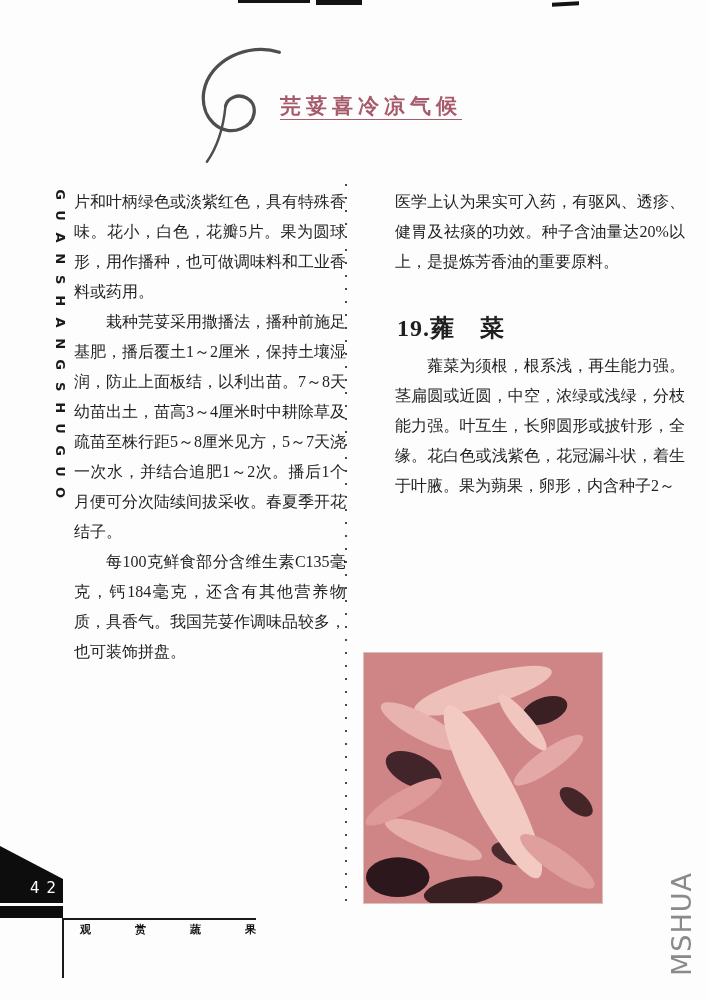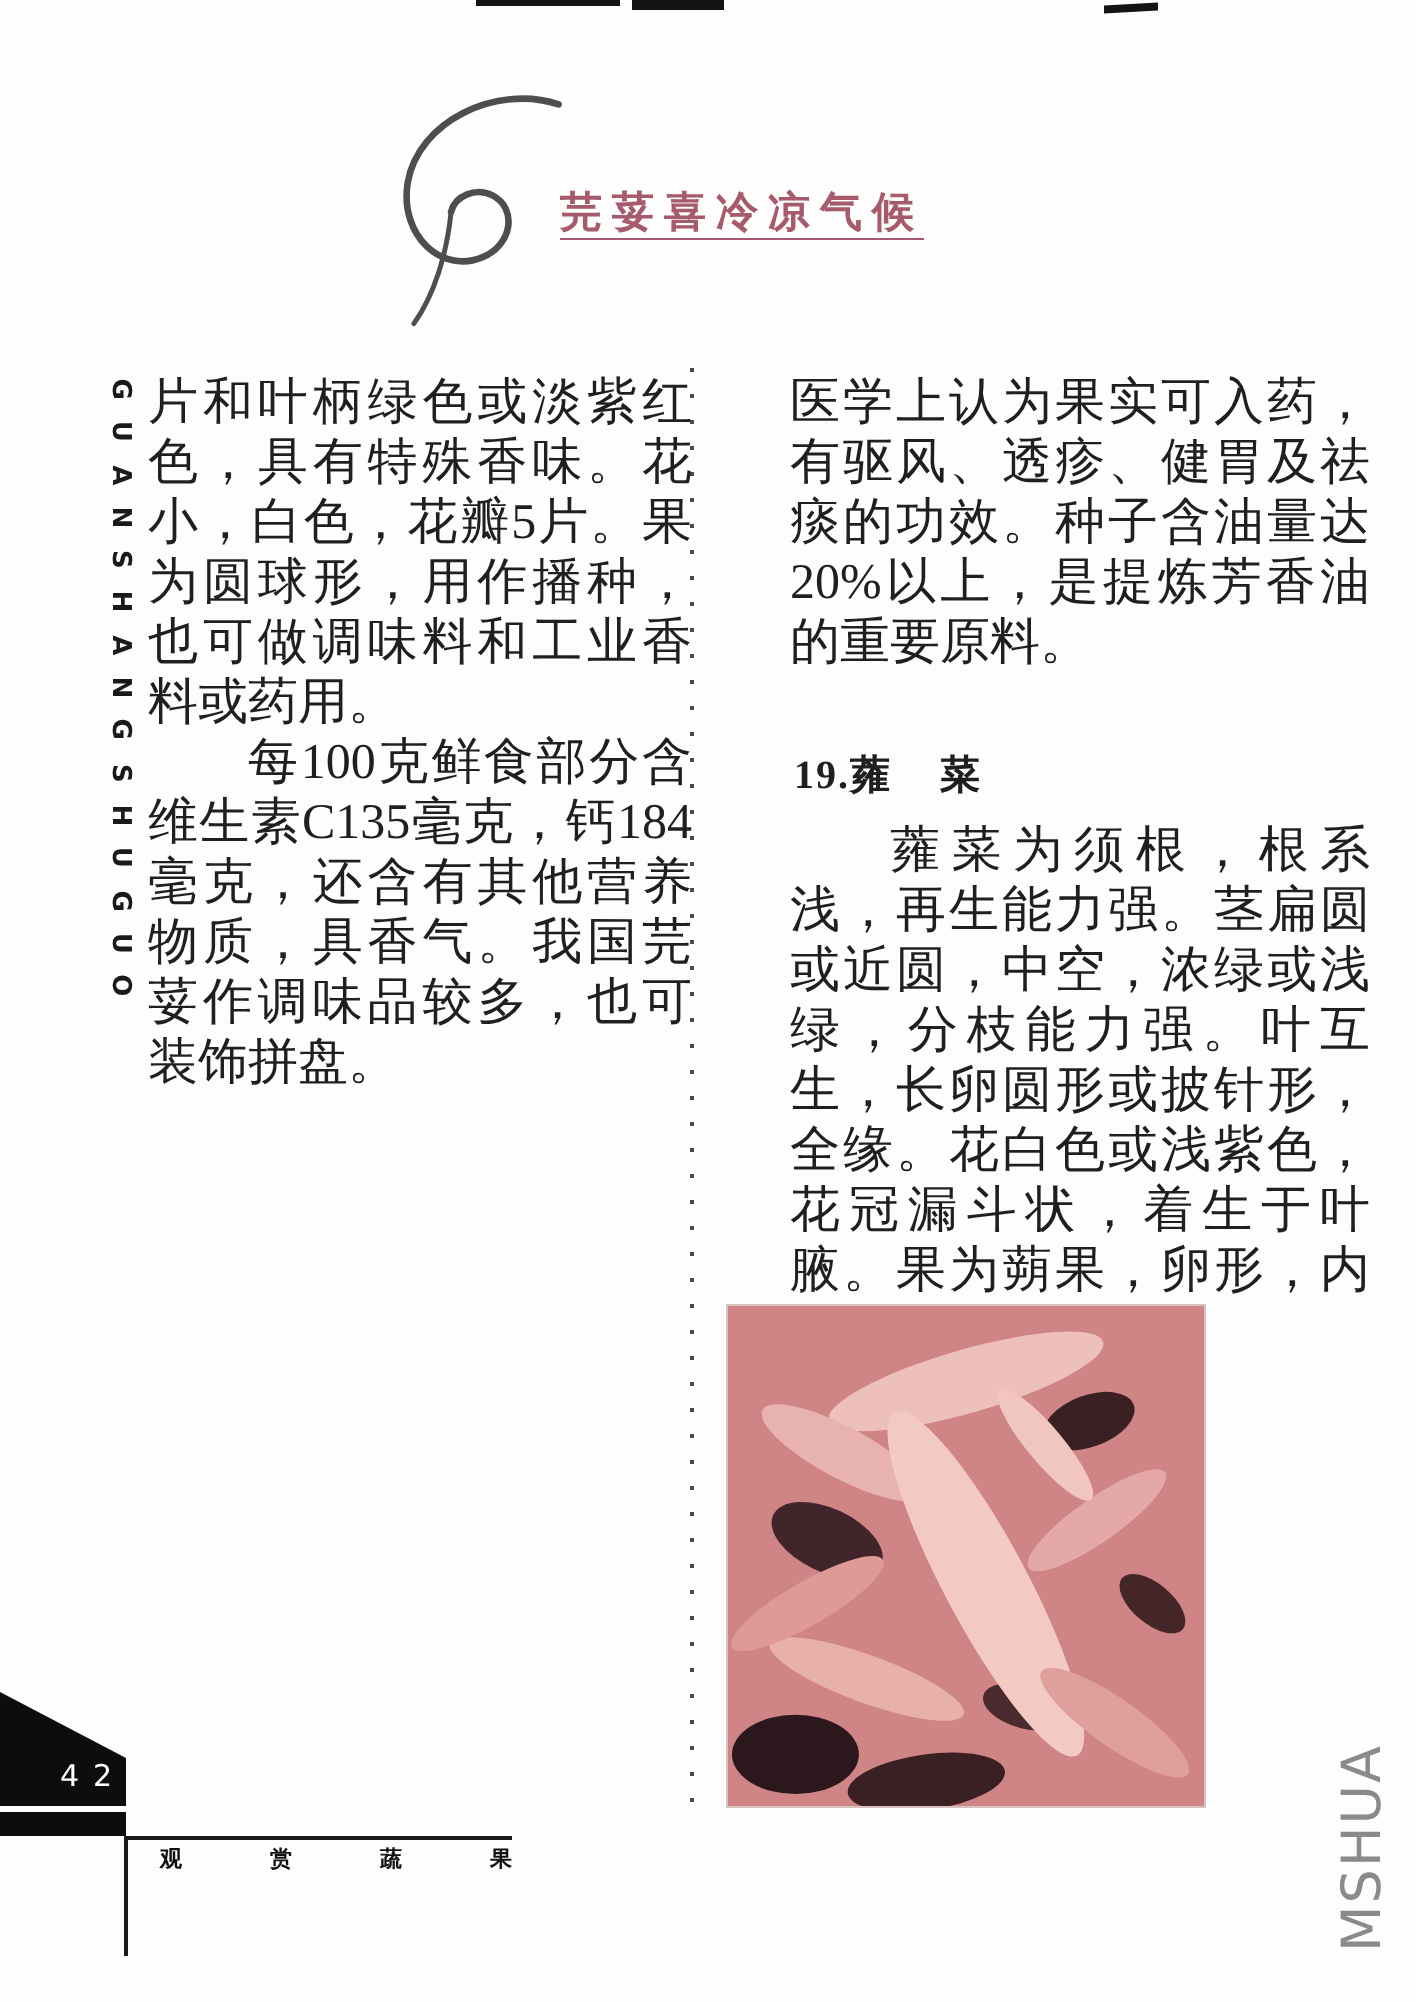--- a/index.html
+++ b/index.html
@@ -26,25 +26,25 @@
 
   
   #spine{left:47px;top:184px;width:26px;display:flex;flex-direction:column;align-items:center;}
   #spine span{
     display:block;height:21.3px;width:16px;line-height:21px;text-align:center;
     transform:rotate(90deg);font-family:"DejaVu Sans",sans-serif;
     font-weight:bold;font-size:13px;color:#1a1a1a;
   }
 
   
-  .col p{margin:0;text-align:justify;font-size:25px;line-height:30px;color:#1f1f1f;}
+  .col p{margin:0;text-align:justify;font-size:16px;line-height:30px;color:#1f1f1f;}
   .col p.indent{text-indent:2em;}
   #left-col{left:74px;top:187px;width:272px;height:726px;overflow:hidden;}
   #right-col{left:367px;top:187px;width:290px;height:470px;overflow:hidden;margin-left:28px;}
-  #section-heading{margin:36px 0 8px 2px;font-size:20px;font-weight:bold;}
+  #section-heading{margin:36px 0 8px 2px;font-size:24px;font-weight:bold;}
   #section-heading .num{font-weight:bold;letter-spacing:1px;}
   #section-heading .ttl{letter-spacing:10px;}
   .latin{font-style:italic;font-family:"Liberation Serif",serif;}
 
   
   #divider{
     left:345px;top:184px;width:2px;height:726px;
     background:repeating-linear-gradient(to bottom,#4a4a4a 0 2px,transparent 2px 13px);
   }
 
@@ -108,20 +108,21 @@
   <span>U</span>
   <span>G</span>
   <span>U</span>
   <span>O</span>
 </div>
 
 <div class="abs" id="divider"></div>
 
 <div class="abs col" id="left-col">
   <p>片和叶柄绿色或淡紫红色，具有特殊香味。花小，白色，花瓣5片。果为圆球形，用作播种，也可做调味料和工业香料或药用。</p>
+  <p class="indent">栽种芫荽采用撒播法，播种前施足基肥，播后覆土1～2厘米，保持土壤湿润，防止上面板结，以利出苗。7～8天幼苗出土，苗高3～4厘米时中耕除草及疏苗至株行距5～8厘米见方，5～7天浇一次水，并结合追肥1～2次。播后1个月便可分次陆续间拔采收。春夏季开花结子。</p>
   <p class="indent">每100克鲜食部分含维生素C135毫克，钙184毫克，还含有其他营养物质，具香气。我国芫荽作调味品较多，也可装饰拼盘。</p>
 </div>
 
 <div class="abs col" id="right-col">
   <p>医学上认为果实可入药，有驱风、透疹、健胃及祛痰的功效。种子含油量达20%以上，是提炼芳香油的重要原料。</p>
   <p id="section-heading"><span class="num">19.</span><span class="ttl">蕹 菜</span></p>
   <p class="indent">蕹菜为须根，根系浅，再生能力强。茎扁圆或近圆，中空，浓绿或浅绿，分枝能力强。叶互生，长卵圆形或披针形，全缘。花白色或浅紫色，花冠漏斗状，着生于叶腋。果为蒴果，卵形，内含种子2～</p>
 </div>
 
 <div class="abs" id="photo">

